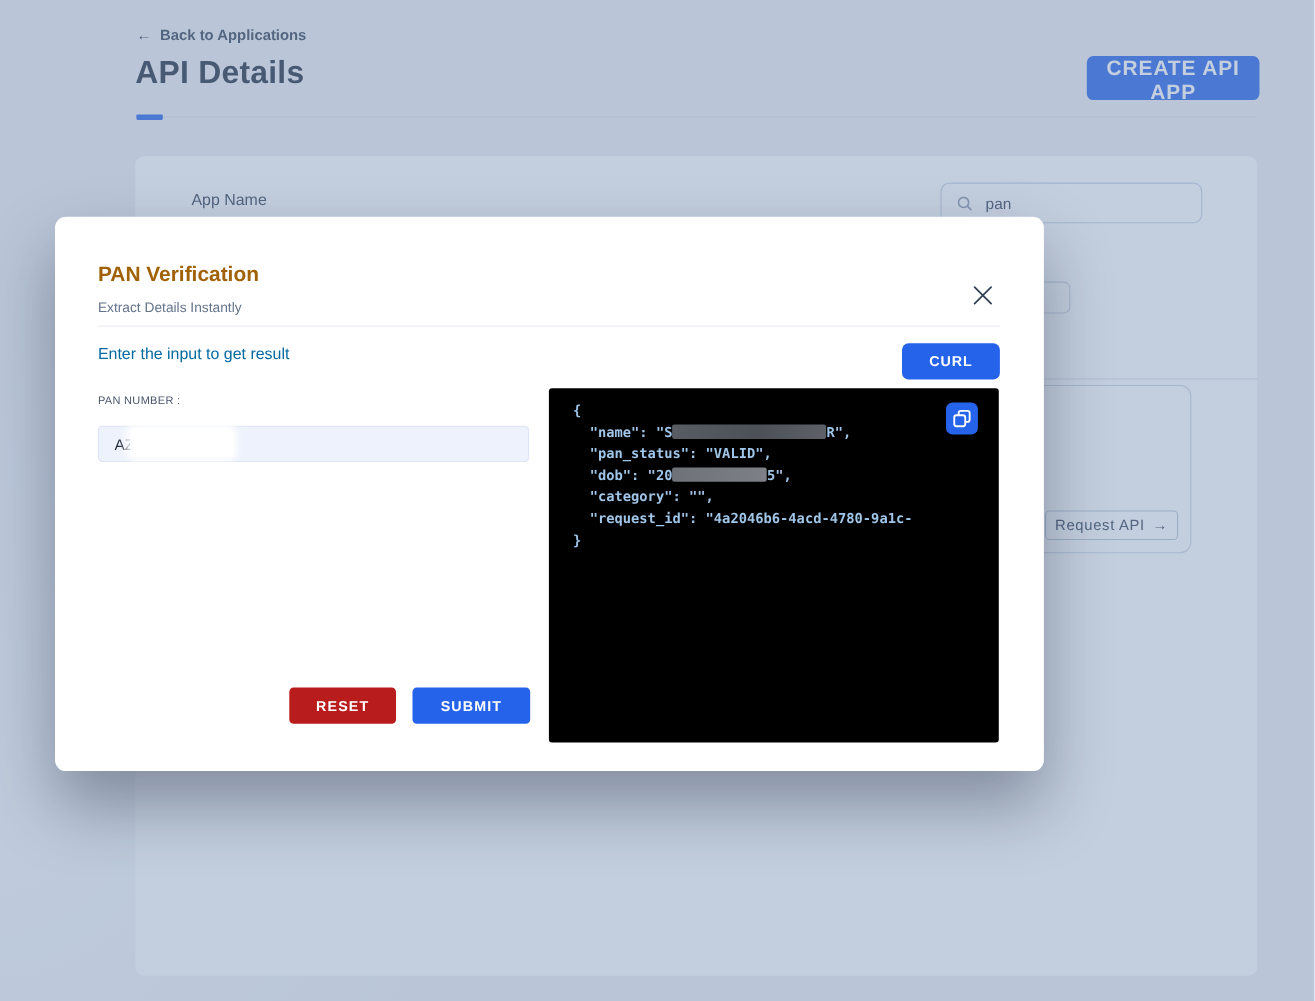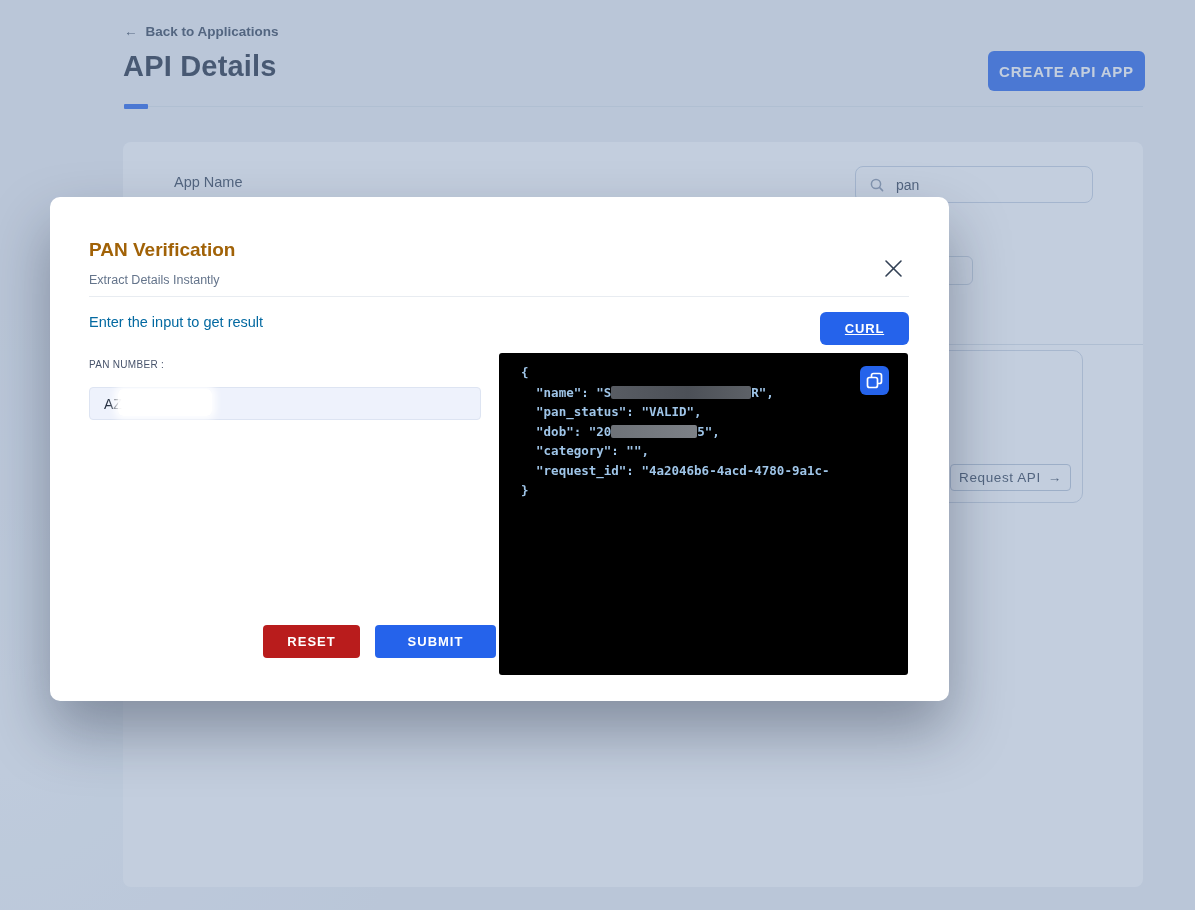--- a/index.html
+++ b/index.html
@@ -3,21 +3,21 @@
 <meta charset="utf-8">
 <style>
   html,body{margin:0;padding:0;}
   body{width:1195px;height:910px;overflow:hidden;font-family:"Liberation Sans",sans-serif;}
   .page{position:relative;width:1195px;height:910px;background:#eef1f5;background:radial-gradient(circle at 0% 80%, #f8fafc 0%, #eef1f5 30%);overflow:hidden;}
   .abs{position:absolute;}
 
   
   .back-link{left:124px;top:24px;font-size:13.5px;font-weight:600;color:#334155;display:flex;align-items:center;gap:8px;cursor:pointer;}
   .page-title{left:123px;top:50px;font-size:29px;font-weight:600;color:#1f2a3d;letter-spacing:.2px;}
-  .create-btn{left:988px;top:51px;width:157px;height:40px;background:#2563eb;border:none;border-radius:6px;color:#fff;font-size:15px;font-weight:700;letter-spacing:.8px;font-family:inherit;cursor:pointer;}
+  .create-btn{left:988px;top:51px;width:157px;height:40px;background:#2563eb;border:none;border-radius:6px;color:#fff;font-size:19px;font-weight:700;letter-spacing:.8px;font-family:inherit;cursor:pointer;}
   .header-line{left:124px;top:106px;width:1019px;height:1px;background:#dde3ea;}
   .header-accent{left:124px;top:104px;width:24px;height:5px;background:#2563eb;border-radius:1px;}
 
   .content-card{left:123px;top:142px;width:1020px;height:745px;background:#ffffff;border-radius:8px;}
   .app-name-label{left:174px;top:174px;font-size:14.5px;color:#334155;}
   .app-select{left:277px;top:166px;width:261px;height:36px;background:#fbfcfe;border:1px solid #cbd5e1;border-radius:6px;box-sizing:border-box;display:flex;align-items:center;justify-content:space-between;padding:0 14px 0 18px;cursor:pointer;margin-top:32px;}
   .app-select .val{font-size:14.5px;color:#334155;}
   .search-box{left:855px;top:166px;width:238px;height:37px;border:1px solid #c6d2e2;border-radius:8px;box-sizing:border-box;background:rgba(255,255,255,.45);display:flex;align-items:center;padding:0 0 0 13px;gap:9px;}
   .search-box input{border:none;outline:none;background:transparent;font-size:14px;color:#334155;width:100%;font-family:inherit;}
   .clipped-input{left:890px;top:256px;width:83px;height:29px;border:1px solid #cbd5e1;border-radius:6px;background:rgba(255,255,255,.5);box-sizing:border-box;}
@@ -28,26 +28,26 @@
   
   .backdrop{left:0;top:0;width:1195px;height:910px;background:rgba(123,146,182,0.45);}
 
   
   .modal{left:50px;top:197px;width:899px;height:504px;background:#fff;border-radius:10px;box-shadow:0 30px 60px rgba(15,23,42,.35);}
   .m-title{left:39px;top:42px;font-size:19px;font-weight:700;color:#a16207;}
   .m-sub{left:39px;top:76px;font-size:12.5px;color:#64748b;}
   .m-close{left:830px;top:58px;width:26px;height:26px;display:flex;align-items:center;justify-content:center;cursor:pointer;background:none;border:none;padding:0;}
   .m-divider{left:39px;top:99px;width:820px;height:1px;background:#e8ecf1;}
   .m-prompt{left:39px;top:117px;font-size:14.5px;color:#0369a1;}
-  .curl-btn{left:770px;top:115px;width:89px;height:33px;background:#2563eb;border:none;border-radius:6px;color:#fff;font-size:13px;font-weight:700;letter-spacing:.8px;font-family:inherit;cursor:pointer;text-decoration:underline;}
+  .curl-btn{left:770px;top:115px;width:89px;height:33px;background:#2563eb;border:none;border-radius:6px;color:#fff;font-size:13px;font-weight:700;letter-spacing:.8px;font-family:inherit;cursor:pointer;}
   .pan-label{left:39px;top:162px;font-size:10px;color:#47536b;letter-spacing:.3px;}
   .pan-input{left:39px;top:190px;width:392px;height:33px;background:#eef2fc;border:1px solid #dde4f2;border-radius:4px;box-sizing:border-box;font-size:14px;color:#1e293b;padding:0 14px;outline:none;font-family:inherit;}
   .pan-redact{left:68px;top:192px;width:94px;height:27px;background:rgba(255,255,255,.96);border-radius:5px;box-shadow:0 0 7px 4px rgba(255,255,255,.9);}
   .btn-reset{left:213px;top:428px;width:97px;height:33px;background:#b91c1c;border:none;border-radius:4px;color:#fff;font-size:13px;font-weight:700;letter-spacing:1px;font-family:inherit;cursor:pointer;}
-  .btn-submit{left:325px;top:428px;width:121px;height:33px;background:#2563eb;border:none;border-radius:4px;color:#fff;font-size:13px;font-weight:700;letter-spacing:1px;font-family:inherit;cursor:pointer;}
+  .btn-submit{left:325px;top:428px;width:107px;height:33px;background:#2563eb;border:none;border-radius:4px;color:#fff;font-size:13px;font-weight:700;letter-spacing:1px;font-family:inherit;cursor:pointer;}
 
   .code-block{left:449px;top:156px;width:409px;height:322px;background:#000;border-radius:3px;box-sizing:border-box;padding:10px 0 0 22px;overflow:hidden;}
   .code-line{white-space:pre;font-family:"DejaVu Sans Mono",monospace;font-size:12.5px;font-weight:700;line-height:19.6px;color:#9fc5e8;}
   .redact{display:inline-block;height:13px;border-radius:2px;vertical-align:-2px;background:linear-gradient(90deg,#585c63,#4c5057 55%,#5d6167);}
   .redact.light{background:linear-gradient(90deg,#6e7278,#7d8187);}
   .copy-btn{left:361px;top:13px;width:29px;height:29px;background:#2563eb;border:none;border-radius:6px;display:flex;align-items:center;justify-content:center;cursor:pointer;padding:0;}
 </style>
 </head>
 <body>
 

